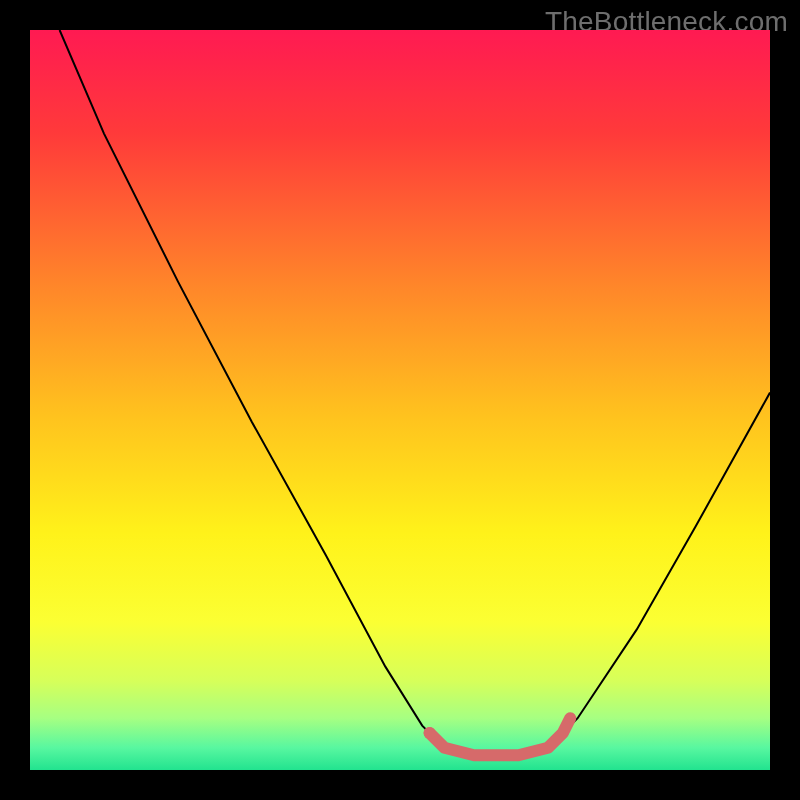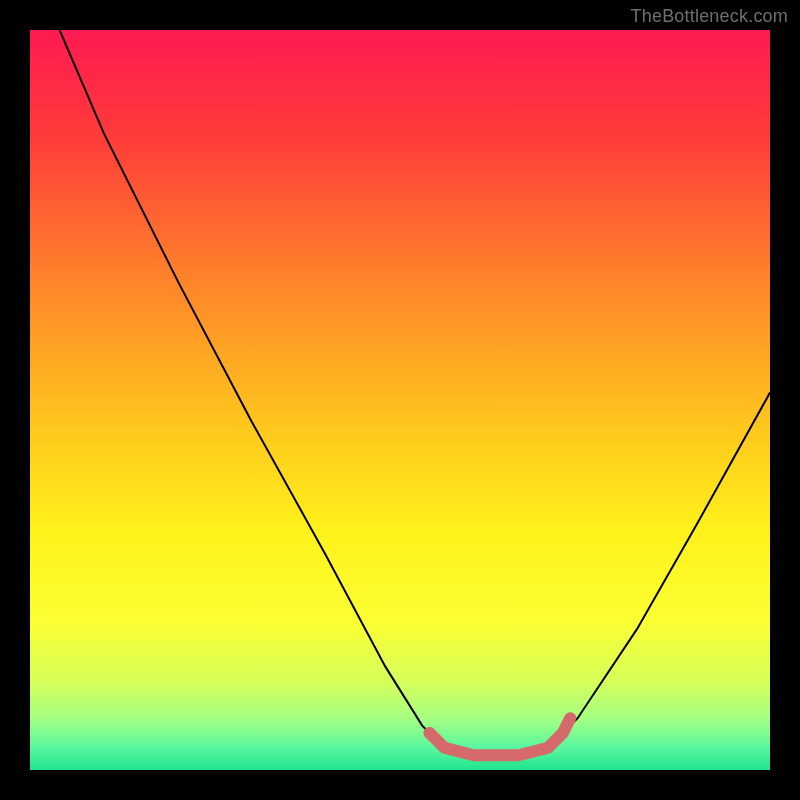--- a/index.html
+++ b/index.html
@@ -24,21 +24,21 @@
     top: 30px;
     width: 740px;
     height: 740px;
     overflow: hidden;
   }
   .attribution {
     position: absolute;
     top: 6px;
     right: 12px;
     font-family: Arial, Helvetica, sans-serif;
-    font-size: 18px;
+    font-size: 28px;
     font-weight: 500;
     color: #6e6e6e;
     letter-spacing: 0.2px;
   }
 </style>
 </head>
 <body>
 
 <div class="frame">
 

